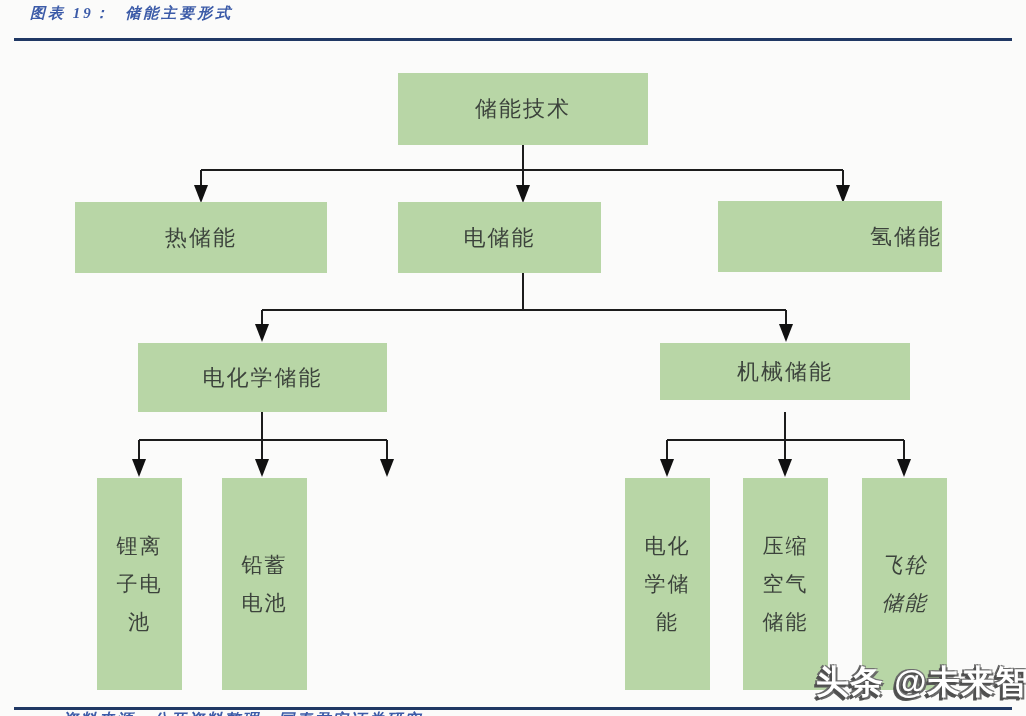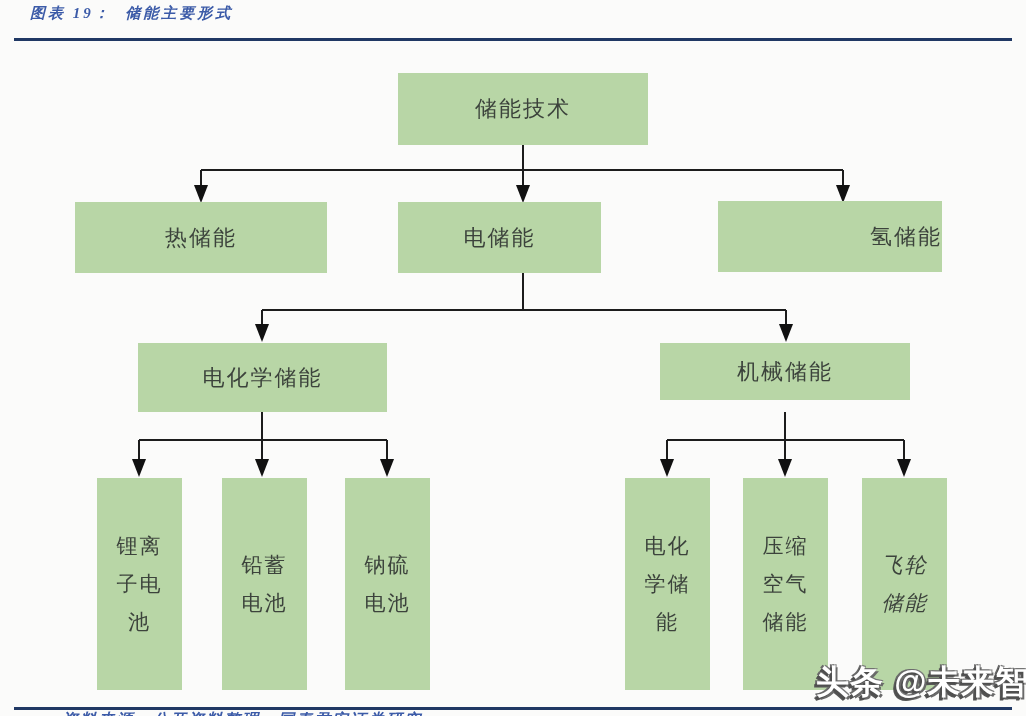--- a/index.html
+++ b/index.html
@@ -140,23 +140,20 @@
   <div class="node" style="left:660px; top:343px; width:250px; height:57px;">
     <span>机械储能</span>
   </div>
 
   <div class="node node-leaf" style="left:97px; top:478px;">
     <span class="leaf-label">锂离子电池</span>
   </div>
   <div class="node node-leaf" style="left:222px; top:478px;">
     <span class="leaf-label">铅蓄电池</span>
   </div>
-  <div class="node node-leaf" style="left:345px; top:478px;">
-    <span class="leaf-label">钠硫电池</span>
-  </div>
 
   <div class="node node-leaf" style="left:625px; top:478px;">
     <span class="leaf-label">电化学储能</span>
   </div>
   <div class="node node-leaf" style="left:743px; top:478px;">
     <span class="leaf-label">压缩空气储能</span>
   </div>
   <div class="node node-leaf" style="left:862px; top:478px;font-style:italic;">
     <span class="leaf-label">飞轮储能</span>
   </div>

